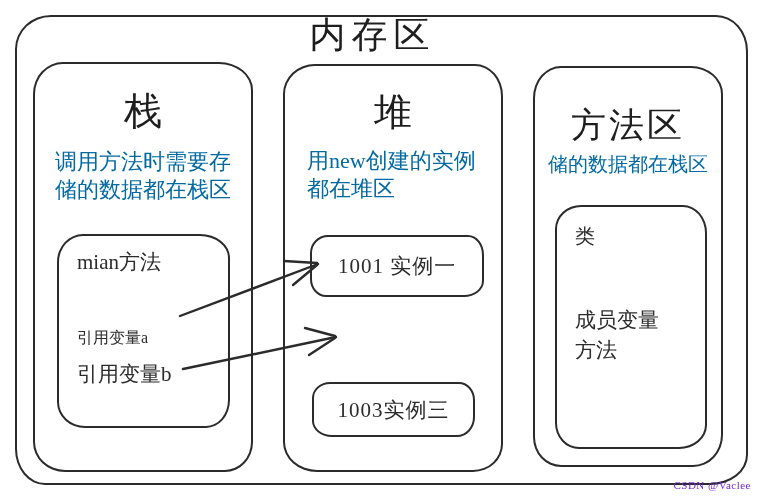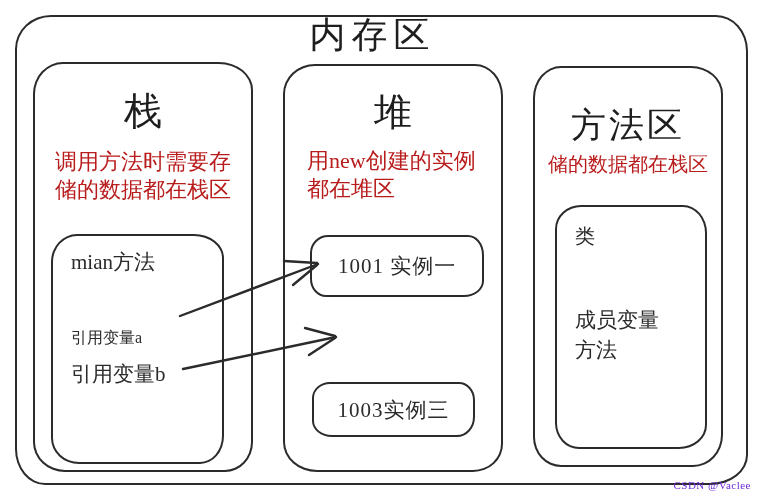--- a/index.html
+++ b/index.html
@@ -46,28 +46,28 @@
     color: #1e1e1e;
   }
   .panel-heading.h-stack  { top: 22px; }
   .panel-heading.h-heap   { top: 21px; }
   .panel-heading.h-method { top: 18px; font-size: 35px; letter-spacing: 3px; margin-top: 16px; }
   .panel-desc {
     position: absolute;
     font-size: 22px;
     line-height: 1.28;
     white-space: pre-line;
-    color: #b91c1c;
+    color: #0369a1;
   }
   .desc-stack  { left: 20px; top: 84px; }
   .desc-heap   { left: 22px; top: 81px; }
   .desc-method { left: 0; top: 84px; width: 100%; text-align: center; font-size: 20px; }
   
   .frame-box {
-    left: 16px; top: 170px; width: 173px; height: 230px;
+    left: 22px; top: 170px; width: 173px; height: 194px;
     border-width: 2.2px;
     border-radius: 26px 30px 24px 28px / 28px 24px 28px 26px;
   }
   .frame-title   { position: absolute; left: 18px; top: 12px;  font-size: 21px; }
   .var-a         { position: absolute; left: 18px; top: 70px;  font-size: 16px; margin-top: 22px; }
   .var-b         { position: absolute; left: 18px; top: 124px; font-size: 21px; }
   .instance-box {
     position: absolute;
     border: 2.2px solid #2b2b2b;
     box-sizing: border-box;

